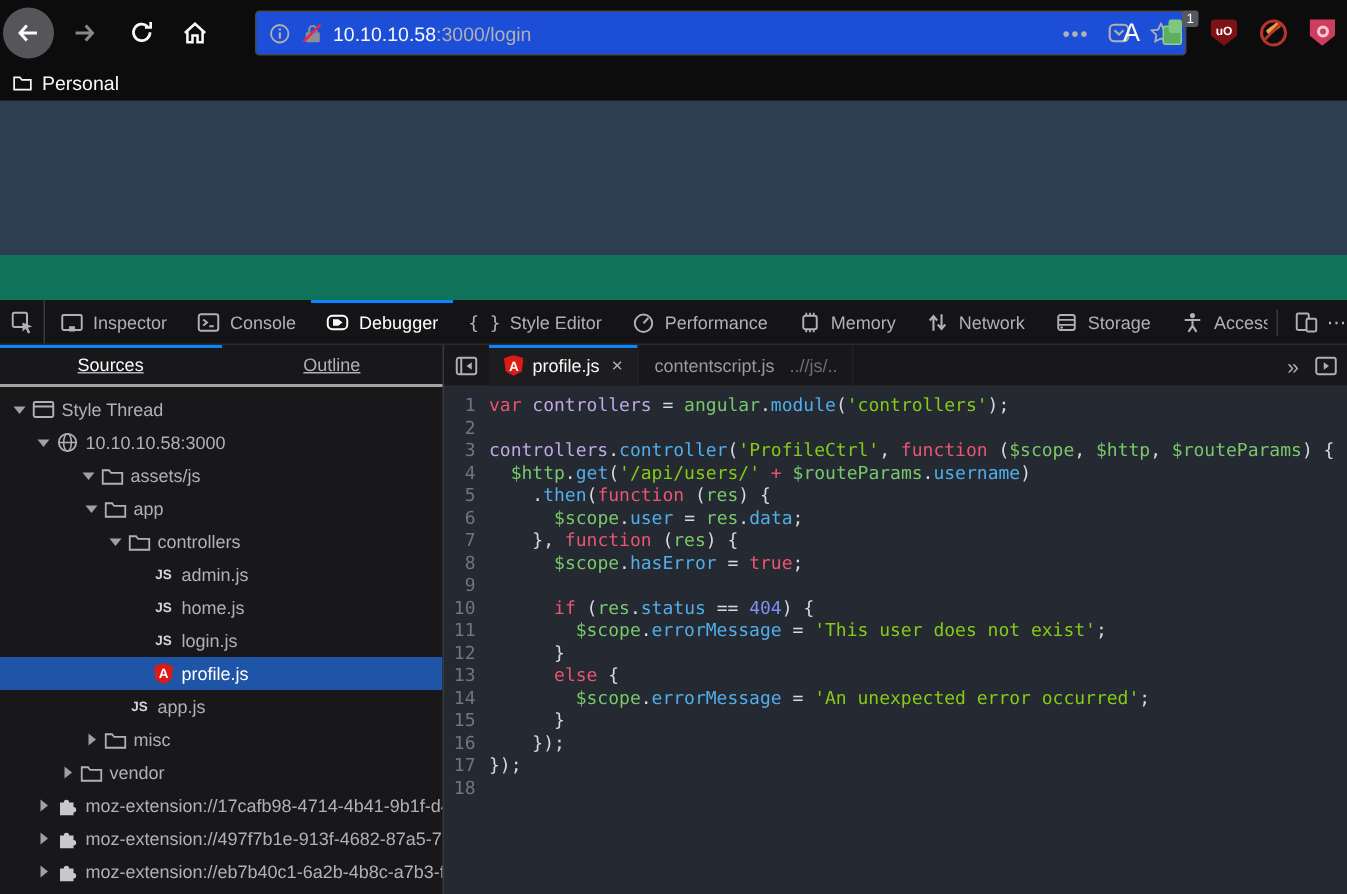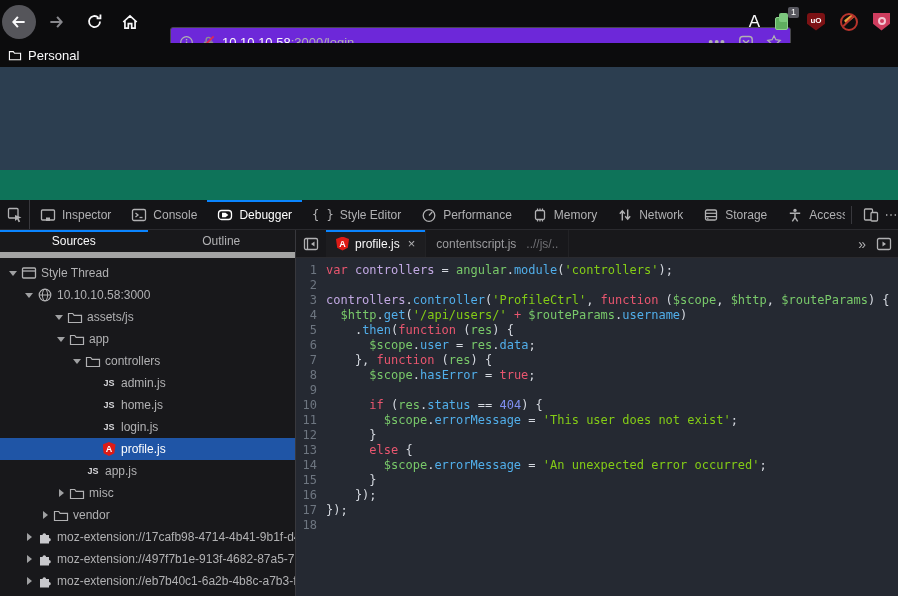--- a/index.html
+++ b/index.html
@@ -6,22 +6,22 @@
   *{box-sizing:border-box;}
   .screen{position:relative;width:898px;height:596px;overflow:hidden;
     font-family:"Liberation Sans",sans-serif;background:#0c0c0d;color:#b1b1b3;}
 
   
   .topbar{position:absolute;left:0;top:0;width:898px;height:43px;background:#0c0c0d;
     display:flex;align-items:center;}
   .nav-btn{width:28px;height:28px;display:flex;align-items:center;justify-content:center;flex:0 0 auto;}
   .back-circle{width:34px;height:34px;border-radius:50%;background:#55555a;display:flex;
     align-items:center;justify-content:center;margin-left:2px;flex:0 0 auto;}
-  .urlbar{position:absolute;left:170px;top:7px;width:621px;height:30px;background:#6d28d9;
-    border:1px solid #47474c;border-radius:3px;display:flex;align-items:center;padding:0 8px;margin-top:20px;}
+  .urlbar{position:absolute;left:170px;top:7px;width:621px;height:30px;background:#1d4ed8;
+    border:1px solid #47474c;border-radius:3px;display:flex;align-items:center;padding:0 8px;}
   .url-text{font-size:13px;color:#b1b1b3;margin-left:6px;flex:1 1 auto;white-space:nowrap;overflow:hidden;}
   .url-host{color:#f9f9fa;}
   .url-icons{display:flex;align-items:center;gap:12px;margin-left:8px;}
   .ext-cluster{position:absolute;right:8px;top:0;height:43px;display:flex;align-items:center;gap:15px;}
   .ext-a{color:#f9f9fa;font-size:17px;font-weight:400;}
   .ext-green{position:relative;width:17px;height:17px;}
   .ext-green .g1{position:absolute;left:0;bottom:0;width:13px;height:13px;background:#5fae5f;border-radius:2px;border:1px solid #8fd08f;}
   .ext-green .g2{position:absolute;left:4px;top:0px;width:9px;height:9px;background:#7dc87e;border-radius:2px;}
   .badge{position:absolute;top:-6px;right:-7px;background:#58585f;color:#fff;font-size:9px;
     padding:0 3px;border-radius:2px;line-height:11px;}
@@ -56,21 +56,21 @@
   .dt-tabs{display:flex;align-items:stretch;flex:1 1 auto;overflow:hidden;}
   .dt-tab{display:flex;align-items:center;gap:6px;padding:0 10px;font-size:12px;color:#b1b1b3;cursor:pointer;flex:0 0 auto;}
   .dt-tab.active{color:#fff;box-shadow:inset 0 2px 0 #0a84ff;}
   .dt-right{display:flex;align-items:center;margin-left:auto;flex:0 0 auto;}
   .dt-sep{width:1px;height:18px;background:#38383d;margin:0 6px;}
   .dt-iconbtn{width:26px;display:flex;align-items:center;justify-content:center;height:100%;}
 
   
   .dt-body{position:absolute;left:0;top:230px;width:898px;height:366px;background:#18181b;display:flex;}
   .left-panel{width:296px;flex:0 0 auto;border-right:1px solid #38383d;display:flex;flex-direction:column;background:#18181b;}
-  .panel-tabs{height:28px;display:flex;border-bottom:6px solid #a3a3a3;flex:0 0 auto;}
+  .panel-tabs{height:28px;display:flex;border-bottom:2px solid #a3a3a3;flex:0 0 auto;text-decoration:underline;}
   .panel-tab{flex:1 1 50%;display:flex;align-items:center;justify-content:center;font-size:12px;color:#b1b1b3;cursor:pointer;}
   .panel-tab.active{color:#f9f9fa;box-shadow:inset 0 2px 0 #0a84ff;}
   .tree{flex:1 1 auto;overflow:hidden;padding-top:4px;}
   .tree-row{height:22px;display:flex;align-items:center;font-size:12px;color:#b1b1b3;
     white-space:nowrap;overflow:hidden;cursor:pointer;}
   .tree-row.selected{background:#1f55a6;color:#fff;}
   .arrow{width:14px;flex:0 0 auto;display:flex;align-items:center;justify-content:center;}
   .arrow .tri-down{width:0;height:0;border-left:4px solid transparent;border-right:4px solid transparent;border-top:5px solid #9fa0a2;}
   .arrow .tri-right{width:0;height:0;border-top:4px solid transparent;border-bottom:4px solid transparent;border-left:5px solid #9fa0a2;}
   .tree-icon{width:18px;flex:0 0 auto;display:flex;align-items:center;justify-content:center;margin-right:3px;}

